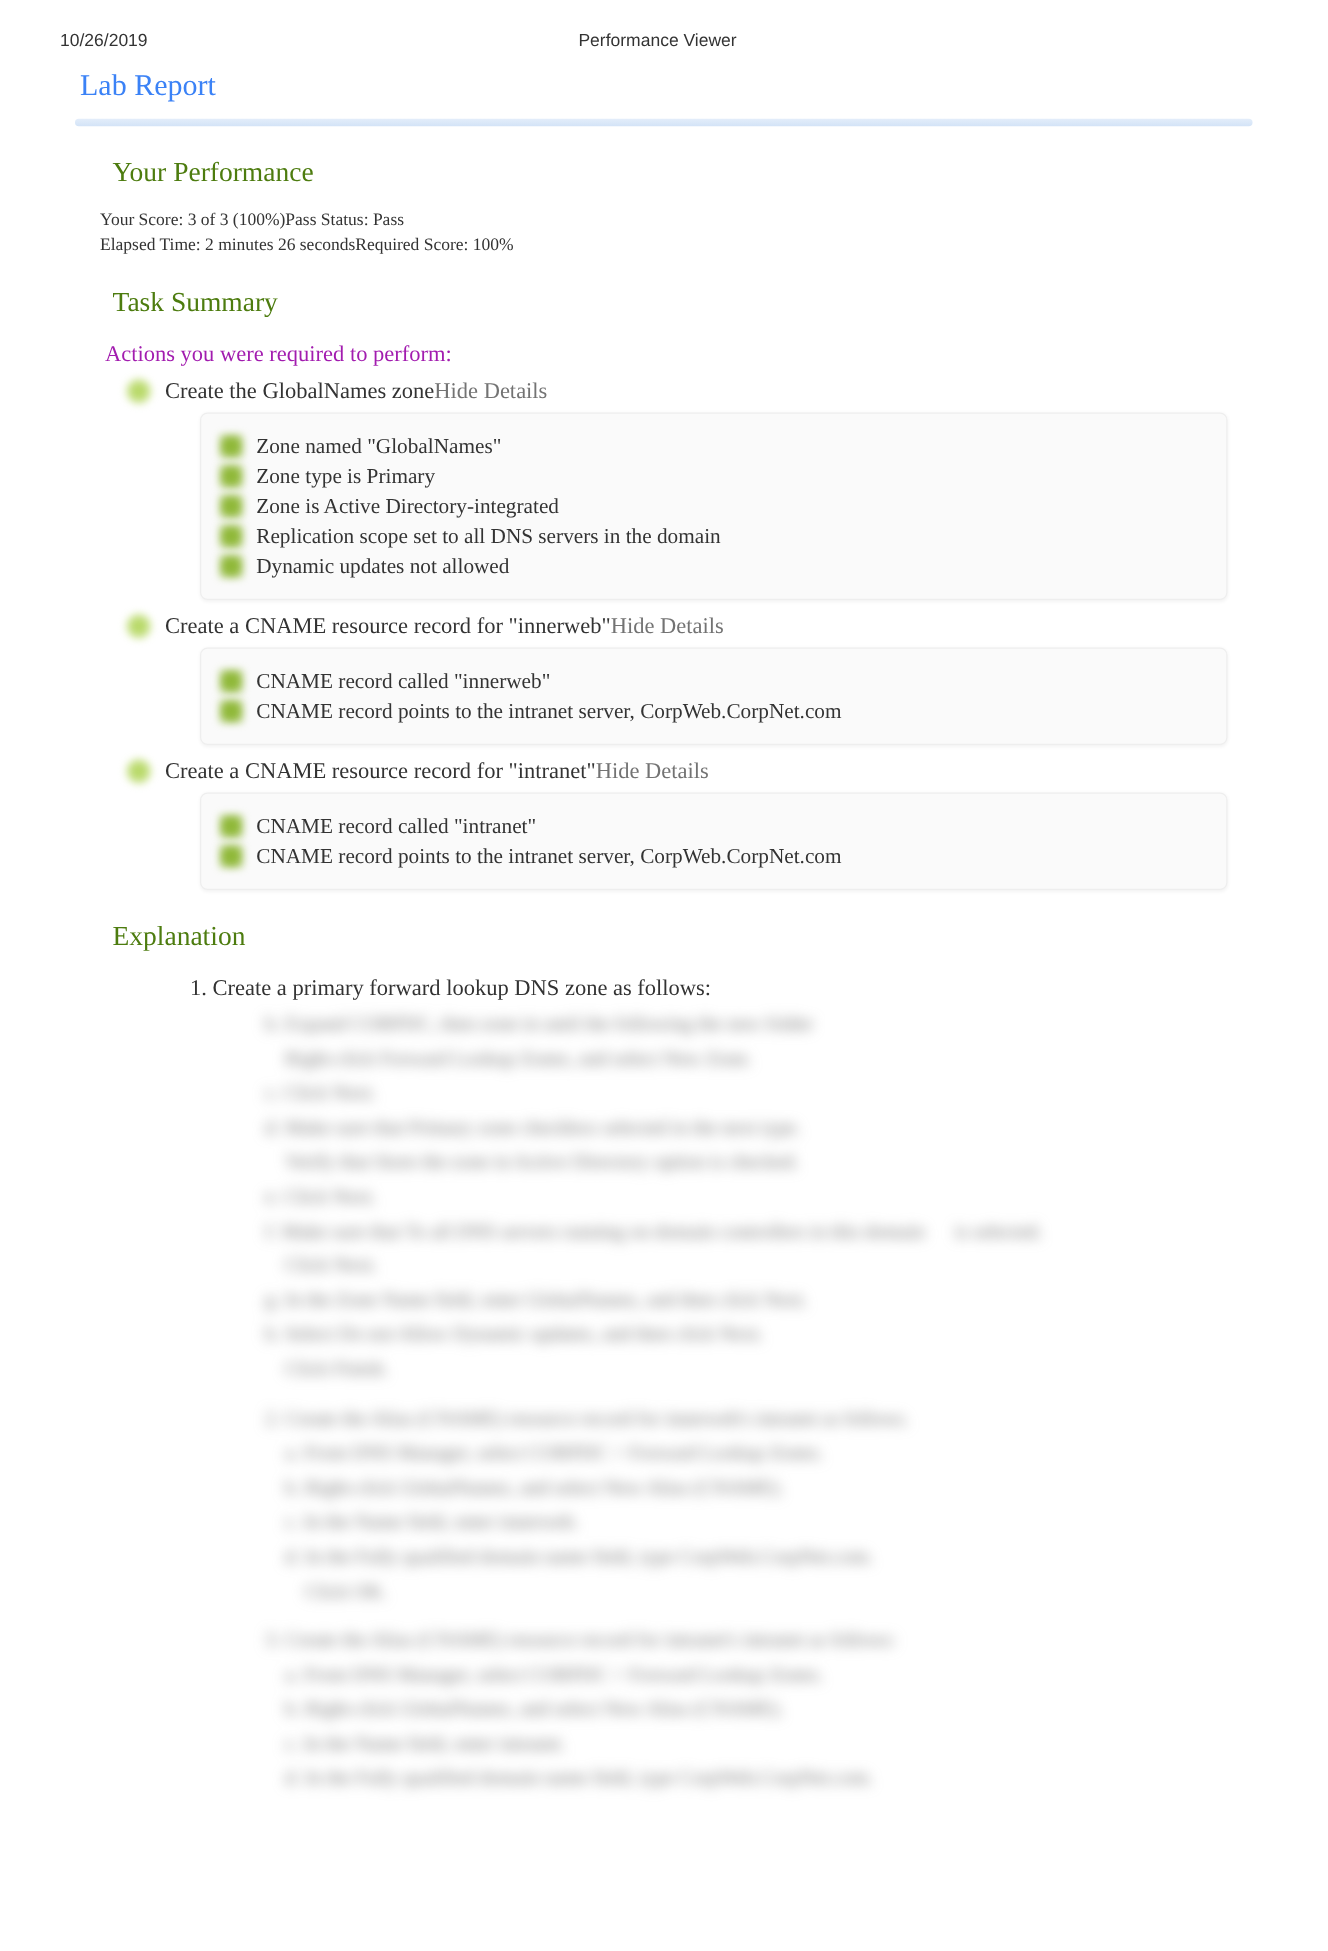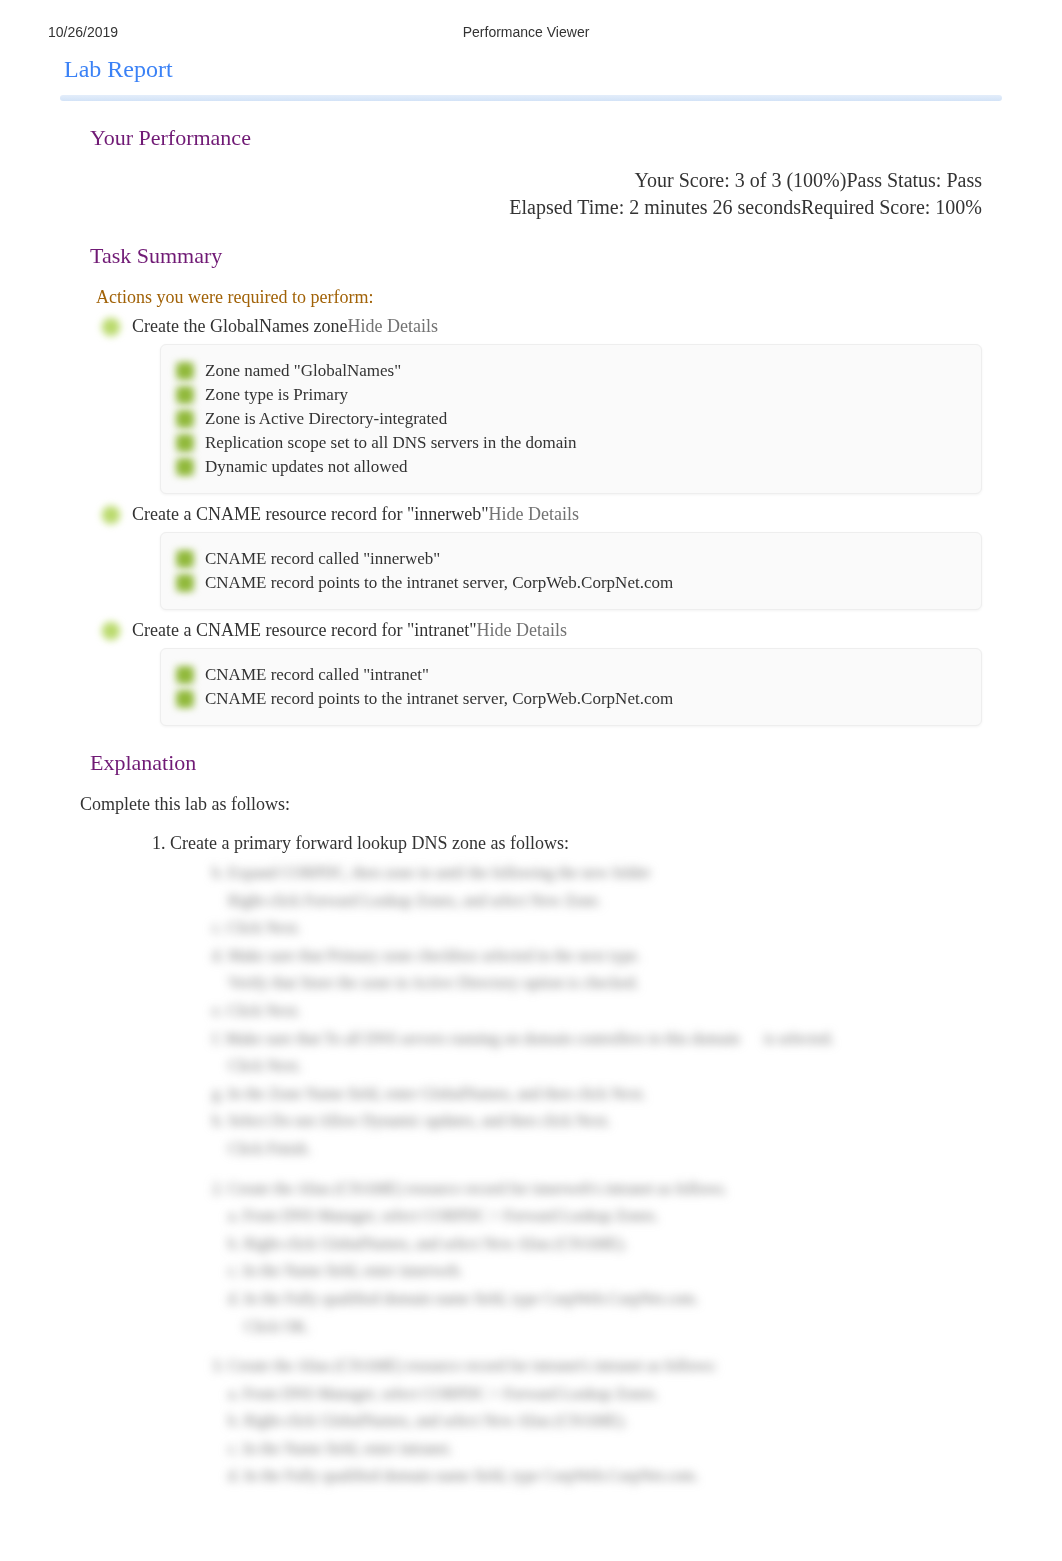--- a/index.html
+++ b/index.html
@@ -33,35 +33,35 @@
       height: 6px;
       background: linear-gradient(to bottom, rgba(200,220,245,0.5), rgba(200,220,245,0.8));
       margin: 0 60px;
       border-radius: 3px;
     }
     .content {
       padding: 0 80px 40px 80px;
     }
     .section-heading {
       font-size: 22px;
-      color: #701a75;
+      color: #4d7c0f;
       margin: 24px 0 18px 10px;
       font-weight: normal;
     }
     .score-row {
       display: flex;
-      justify-content: flex-end;
+      justify-content: flex-start;
       margin: 0 0 4px 0;
-      font-size: 20px;
+      font-size: 14px;
       color: #333;
     }
     .actions-title {
       font-size: 18px;
-      margin: 16px 0 8px 16px;
-      color: #a16207;
+      margin: 16px 0 8px 4px;
+      color: #a21caf;
     }
     .task-item {
       display: flex;
       align-items: flex-start;
       margin: 4px 0 4px 20px;
       font-size: 18px;
     }
     .check-big {
       width: 22px;
       height: 22px;
@@ -210,21 +210,20 @@
         <span class="check-small"></span>
         <span>CNAME record called "intranet"</span>
       </div>
     <div class="detail-item">
         <span class="check-small"></span>
         <span>CNAME record points to the intranet server, CorpWeb.CorpNet.com</span>
       </div>
   </div>
 
   <h2 class="section-heading">Explanation</h2>
-  <div class="explanation-text">Complete this lab as follows:</div>
 
   <div class="steps-area">
     <div class="step-num">1. Create a primary forward lookup DNS zone as follows:</div>
     <div class="blurred-block">
       <div class="blurred-line">b. Expand CORPDC, then zone in until the following the new folder</div>
       <div class="blurred-line">&nbsp;&nbsp;&nbsp;&nbsp;Right-click Forward Lookup Zones, and select New Zone.</div>
       <div class="blurred-line">c. Click Next.</div>
       <div class="blurred-line">d. Make sure that Primary zone checkbox selected in the next type.</div>
       <div class="blurred-line">&nbsp;&nbsp;&nbsp;&nbsp;Verify that Store the zone in Active Directory option is checked.</div>
       <div class="blurred-line">e. Click Next.</div>

